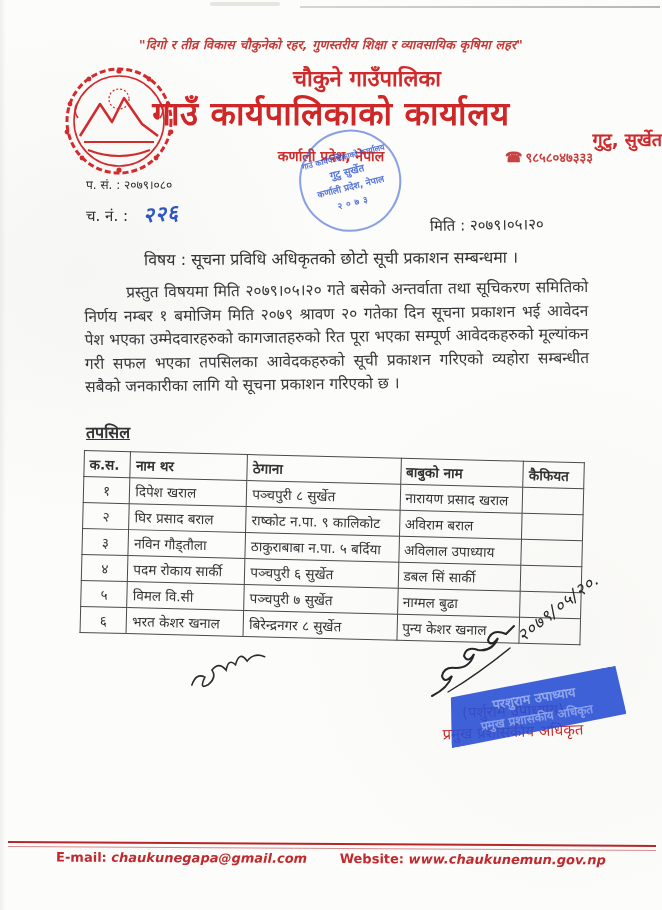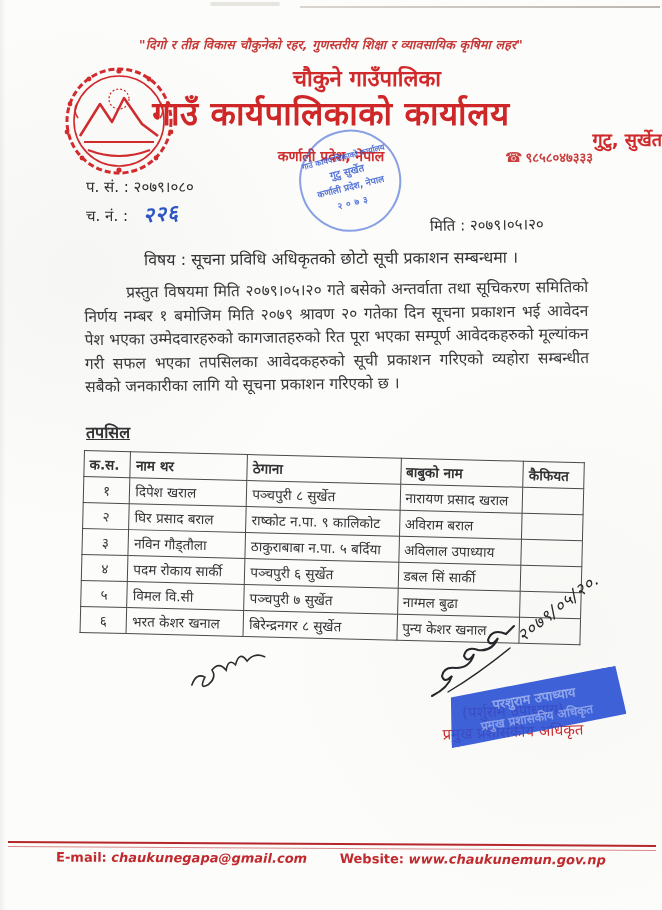--- a/index.html
+++ b/index.html
@@ -19,35 +19,35 @@
   
   .scan-top-line{left:300px;top:6px;width:360px;height:2px;background:linear-gradient(90deg,#c9c5bd,#9d9890);opacity:.7;}
   .scan-smudge{left:210px;top:2px;width:70px;height:4px;background:#d8d5cf;border-radius:2px;opacity:.6;}
 
   
   .slogan{left:0;top:36px;width:100%;font-size:12.5px;font-weight:bold;font-style:italic;color:#c53a38;letter-spacing:.2px;}
   .muni-name{left:0;top:62px;width:100%;font-size:22px;font-weight:bold;color:#d02a2c;padding-left:36px;}
   .office-name{left:0;top:90px;width:100%;font-size:33px;font-weight:800;color:#cf2627;letter-spacing:.5px;}
   .addr1{left:0;top:127px;width:100%;font-size:18px;font-weight:bold;color:#ce2a2b;text-align:right;}
   .addr2{left:0;top:146px;width:100%;font-size:14px;font-weight:bold;color:#cf2e2e;}
-  .phone{left:505px;top:148px;width:145px;font-size:13px;font-weight:bold;color:#c9403f;}
+  .phone{left:505px;top:148px;width:145px;font-size:13px;font-weight:bold;color:#c9403f;font-family:Liberation Serif, serif;}
   .phone .glyph{font-size:14px;margin-right:3px;}
 
   .logo{left:58px;top:62px;}
 
   
   .hstamp{left:293px;top:128px;width:112px;height:104px;transform:rotate(-14deg);opacity:.8;}
   .hstamp .ring{position:absolute;left:6px;top:2px;width:98px;height:98px;border:2px solid #3d63d6;border-radius:50%;opacity:.75;}
   .hstamp .l{position:absolute;width:100%;text-align:center;color:#2f55cf;font-weight:bold;}
   .hstamp .l1{top:22px;font-size:8px;}
   .hstamp .l2{top:36px;font-size:10px;}
   .hstamp .l3{top:52px;font-size:9px;}
   .hstamp .l4{top:68px;font-size:9px;letter-spacing:4px;}
 
-  .refrow{left:86px;top:176px;font-size:15px;color:#2f2f31;}
+  .refrow{left:86px;top:176px;font-size:12px;color:#2f2f31;}
   .chrow{left:86px;top:199px;font-size:15px;color:#2f2f31;}
   .ch-hand{display:inline-block;color:#2e55c4;font-size:21px;font-weight:bold;font-style:italic;transform:rotate(-5deg);margin-left:10px;letter-spacing:1px;}
   .daterow{left:430px;top:214px;font-size:15px;color:#2f2f31;transform:rotate(-1deg);}
 
   .subject{left:0;top:247px;width:100%;text-align:center;font-size:16px;color:#333335;transform:rotate(-0.4deg);}
   .body-par{left:84px;top:282px;width:504px;font-size:15.5px;line-height:23.5px;text-align:justify;text-indent:42px;color:#38383a;transform:rotate(-0.7deg);transform-origin:left top;}
 
   .tapasil{left:86px;top:421px;font-size:16px;font-weight:bold;text-decoration:underline;color:#333335;text-align:right;}
 
   .doc-table{left:84px;top:450px;width:501px;transform:rotate(1.4deg);transform-origin:left top;}

